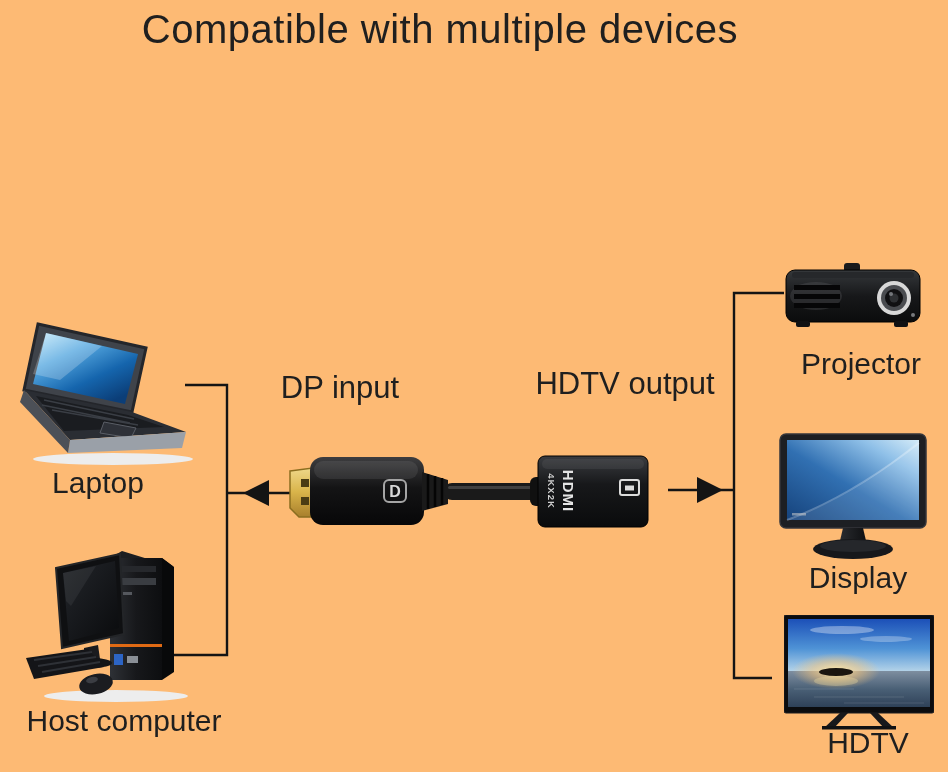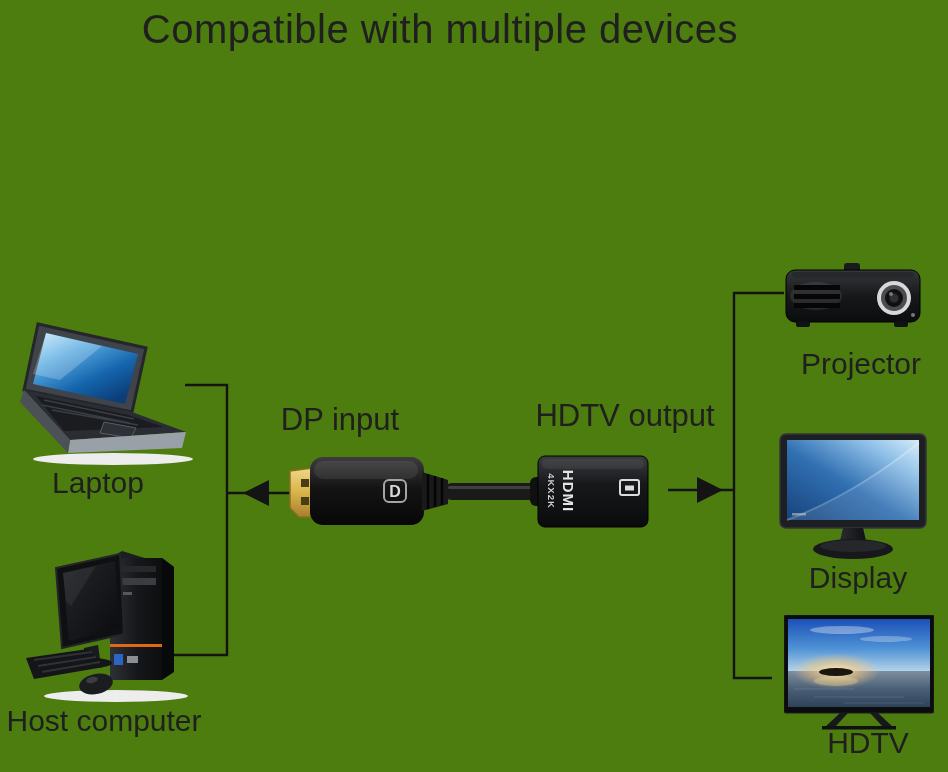--- a/index.html
+++ b/index.html
@@ -2,21 +2,21 @@
 <html><head>
 <meta charset="utf-8">
 <style>
   * { margin: 0; padding: 0; box-sizing: border-box; }
   html, body { background: #ffffff; }
   body { font-family: "Liberation Sans", sans-serif; }
   .canvas {
     position: relative;
     width: 948px;
     height: 772px;
-    background: #4d7c0f;
+    background: #fdba74;
     overflow: hidden;
   }
   .title {
     position: absolute;
     left: 0;
     top: 4px;
     width: 880px;
     text-align: center;
     color: #1f1f1f;
     font-size: 40px;
@@ -29,21 +29,20 @@
     color: #1f1f1f;
     font-size: 30px;
     white-space: nowrap;
   }
   .port-label {
     position: absolute;
     transform: translateX(-50%);
     color: #1f1f1f;
     font-size: 31px;
     white-space: nowrap;
-    margin-top: 32px;
   }
   .abs { position: absolute; }
   svg { display: block; }
   .lines-overlay {
     position: absolute;
     left: 0; top: 0;
     width: 948px; height: 772px;
     pointer-events: none;
   }
 </style>
@@ -244,20 +243,20 @@
     <ellipse cx="52" cy="56" rx="44" ry="18" fill="url(#sunGlow)"></ellipse>
     <ellipse cx="52" cy="57" rx="17" ry="4" fill="#1a150f"></ellipse>
     <ellipse cx="52" cy="66" rx="22" ry="5" fill="#ecd9a0" opacity="0.35"></ellipse>
     <path d="M10,74 H70 M30,82 H120 M60,88 H140" stroke="#ffffff" stroke-width="1" opacity="0.12" fill="none"></path>
     <polygon points="56,98 64,98 50,113 40,113" fill="#17181b"></polygon>
     <polygon points="86,98 94,98 110,113 100,113" fill="#17181b"></polygon>
     <rect x="38" y="111" width="74" height="3.5" fill="#101113"></rect>
   </svg>
 
   <div class="dev-label" style="left:98px; top:466px;">Laptop</div>
-  <div class="dev-label" style="left:104px; top:704px;text-align:right;">Host computer</div>
+  <div class="dev-label" style="left:124px; top:704px;text-align:right;">Host computer</div>
   <div class="port-label" style="left:340px; top:370px;">DP input</div>
   <div class="port-label" style="left:625px; top:366px;">HDTV output</div>
   <div class="dev-label" style="left:858px; top:561px;">Display</div>
   <div class="dev-label" style="left:861px; top:347px;">Projector</div>
   <div class="dev-label" style="left:868px; top:726px;">HDTV</div>
 
 </div>
 
 </body></html>

